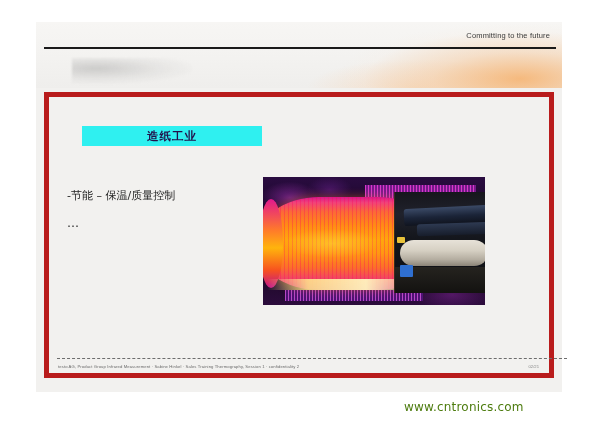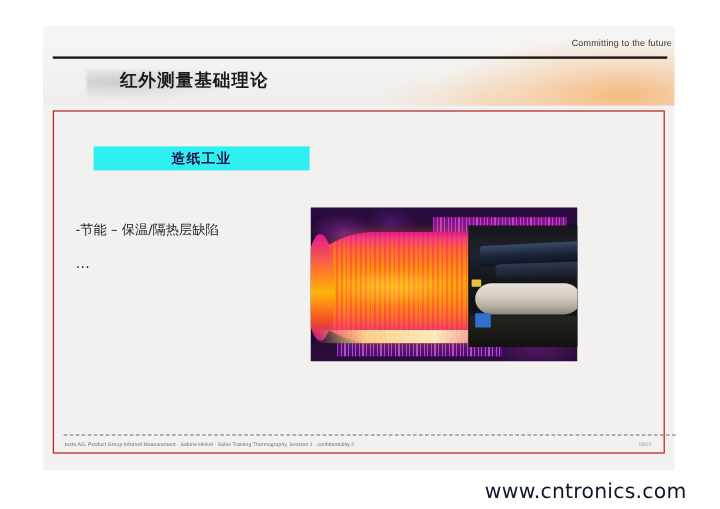--- a/index.html
+++ b/index.html
@@ -42,21 +42,21 @@
   #header-rule {
     position: absolute;
     left: 8px;
     top: 25px;
     width: 512px;
     height: 2px;
     background: #1a1a1a;
   }
   #tagline {
     position: absolute;
-    right: 2px;
+    right: 12px;
     top: 9px;
     font-size: 7.5px;
     color: #3a3a3a;
     letter-spacing: 0.15px;
     white-space: nowrap;
   }
   #logo {
     position: absolute;
     left: 28px;
     top: 10px;
@@ -100,21 +100,21 @@
     font-weight: 600;
   }
 
   
   #content-box {
     position: absolute;
     left: 8px;
     top: 70px;
     width: 510px;
     height: 286px;
-    border: 1px solid #b91c1c;
+    border: 5px solid #b91c1c;
     background: #f2f1ef;
     box-sizing: border-box;
   }
 
   #section-banner {
     position: absolute;
     left: 33px;
     top: 29px;
     width: 180px;
     height: 20px;
@@ -352,46 +352,45 @@
     font-size: 4.2px;
     color: #8a8a8a;
   }
 
   
   #watermark {
     position: absolute;
     left: 404px;
     top: 400px;
     font-family: "DejaVu Sans", "Liberation Sans", sans-serif;
-    font-size: 17px;
-    color: #0f172a;
+    font-size: 12px;
+    color: #4d7c0f;
     letter-spacing: 0.2px;
     white-space: nowrap;
   }
 </style>
 </head>
 <body>
 
 <div id="slide">
 
   <div id="header">
     <div id="header-rule"></div>
     <div id="tagline">Committing to the future</div>
     <div id="logo-shadow"></div>
-    <div id="slide-title">红外测量基础理论</div>
   </div>
 
   <div id="content-box">
 
     <div id="section-banner">
       <span id="section-banner-label">造纸工业</span>
     </div>
 
     <div id="bullets">
-      <div class="bullet">-节能 – 保温/隔热层缺陷</div>
+      <div class="bullet">-节能 – 保温/质量控制</div>
       <div class="bullet ellipsis">…</div>
     </div>
 
     <div id="thermal-figure">
       <div id="thermal-image">
         <div class="th-bg"></div>
         <div class="th-topstripe"></div>
         <div class="th-botstripe"></div>
         <div class="th-roll">
           <div class="th-roll-hi"></div>

